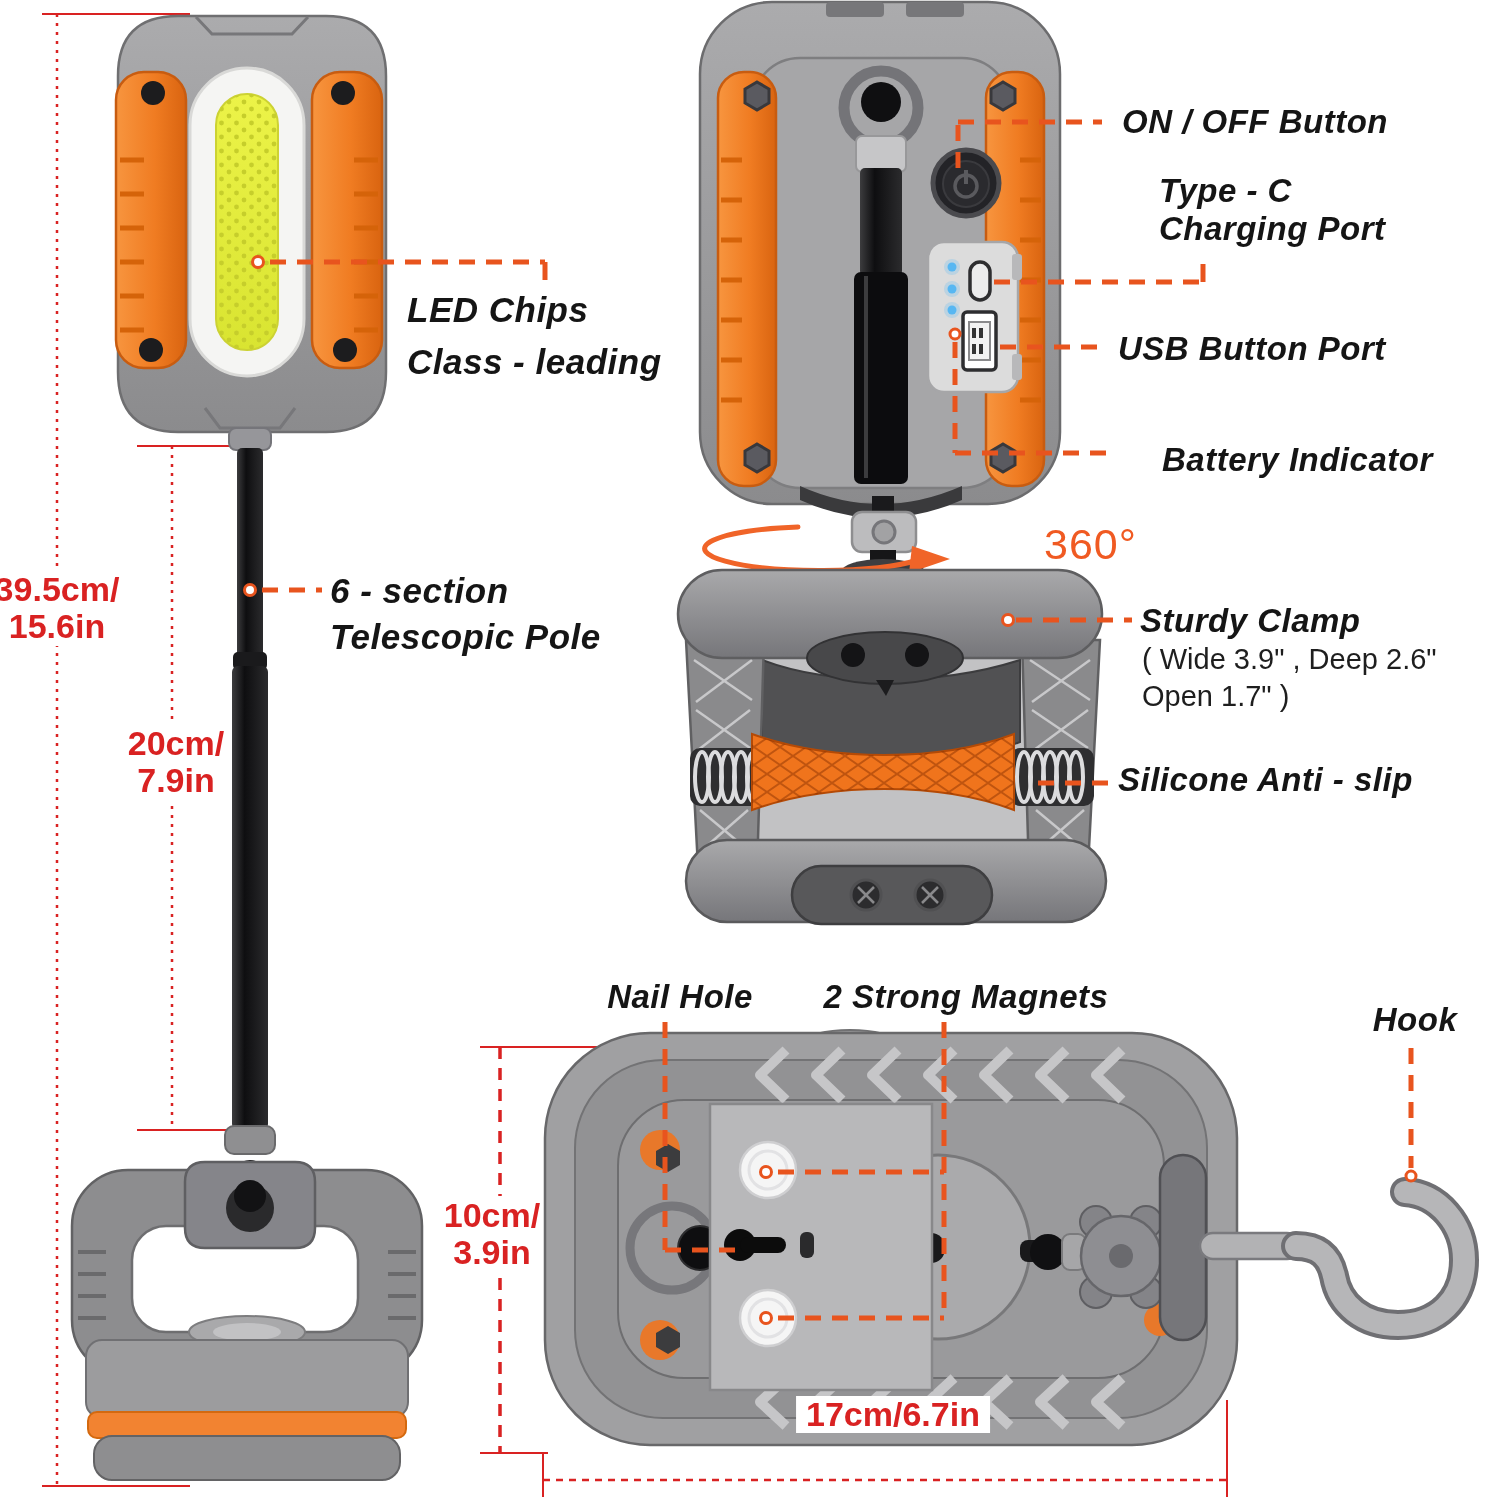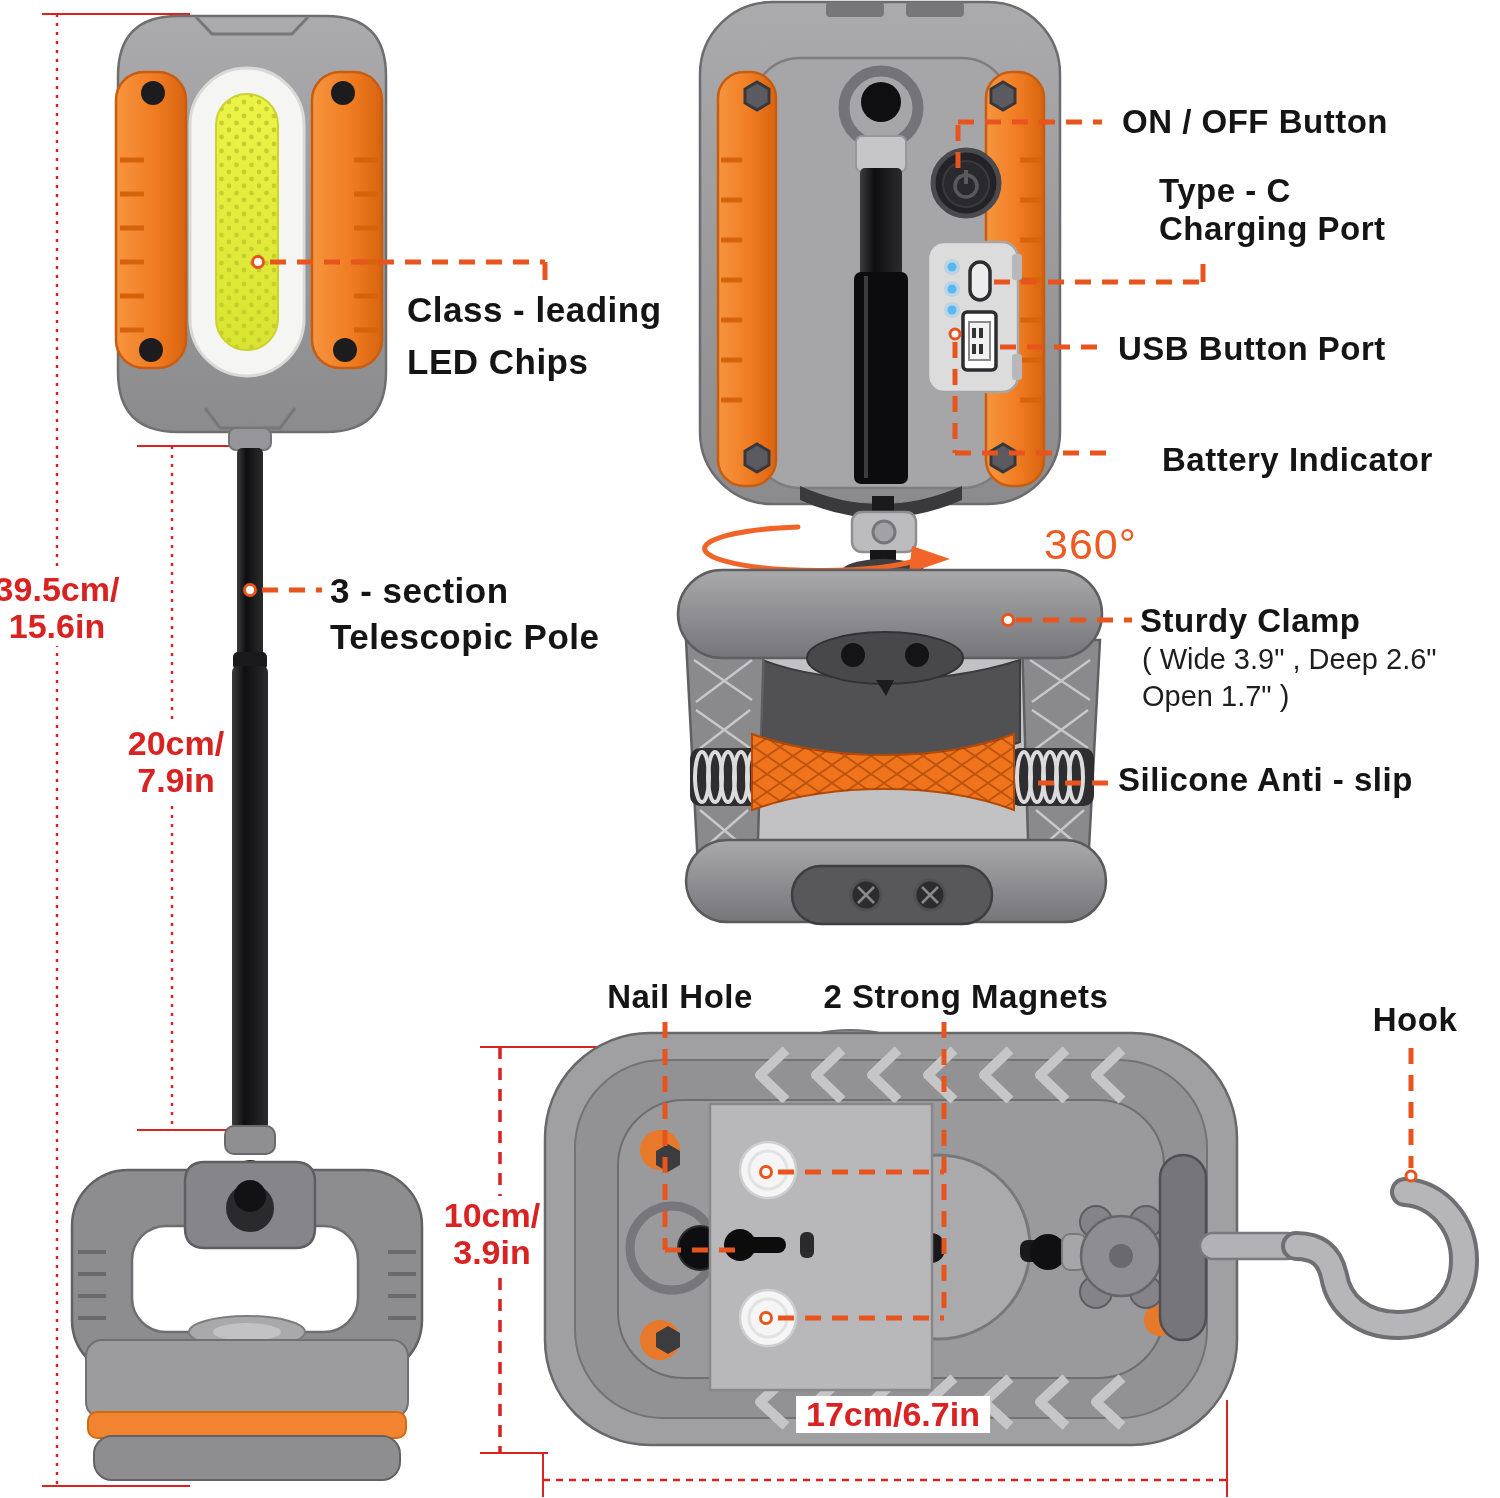--- a/index.html
+++ b/index.html
@@ -2,21 +2,21 @@
 <html><head>
 <meta charset="utf-8">
 <style>
   html,body{margin:0;padding:0;background:#fff;}
   .canvas{
     position:relative;width:1500px;height:1498px;background:#fff;overflow:hidden;
     font-family:"Liberation Sans","DejaVu Sans",sans-serif;
   }
   .canvas svg{position:absolute;left:0;top:0;}
   .lbl{position:absolute;white-space:nowrap;}
-  .t{font-size:33px;font-weight:700;letter-spacing:.5px;color:#151515;line-height:44px;}
+  .t{font-size:33px;font-weight:700;letter-spacing:.5px;color:#151515;line-height:44px;font-style:italic;}
   .t-big{font-size:35px;line-height:52px;}
   .dim{font-size:34px;font-weight:700;color:#D92222;line-height:37px;text-align:center;
        background:#fff;padding:1px 3px;transform:translateX(-50%);}
   .spec{font-size:29px;font-weight:400;color:#1e1e1e;line-height:37px;letter-spacing:0;}
   .deg{font-size:43px;font-weight:400;color:#F05A22;letter-spacing:1px;margin-left:30px;}
   .ctr{transform:translateX(-50%);text-align:center;}
 </style>
 </head>
 <body>
 
@@ -406,25 +406,25 @@
 
 <div class="lbl dim" style="left:57px;top:570px;">
   <div>39.5cm/</div>
   <div>15.6in</div>
 </div>
 <div class="lbl dim" style="left:176px;top:712px;margin-top:12px;">
   <div>20cm/</div>
   <div>7.9in</div>
 </div>
 <div class="lbl t t-big" style="left:407px;top:284px;">
+  <div>LED Chips</div>
   <div>Class - leading</div>
-  <div>LED Chips</div>
 </div>
 <div class="lbl t t-big" style="left:330px;top:568px;line-height:46px;">
-  <div>3 - section</div>
+  <div>6 - section</div>
   <div>Telescopic Pole</div>
 </div>
 
 <div class="lbl t" style="left:1122px;top:100px;">ON / OFF Button</div>
 <div class="lbl t" style="left:1118px;top:172px;line-height:38px;margin-left:41px;">
   <div>Type - C</div>
   <div>Charging Port</div>
 </div>
 <div class="lbl t" style="left:1118px;top:327px;">USB Button Port</div>
 <div class="lbl t" style="left:1116px;top:438px;margin-left:46px;">Battery Indicator</div>

